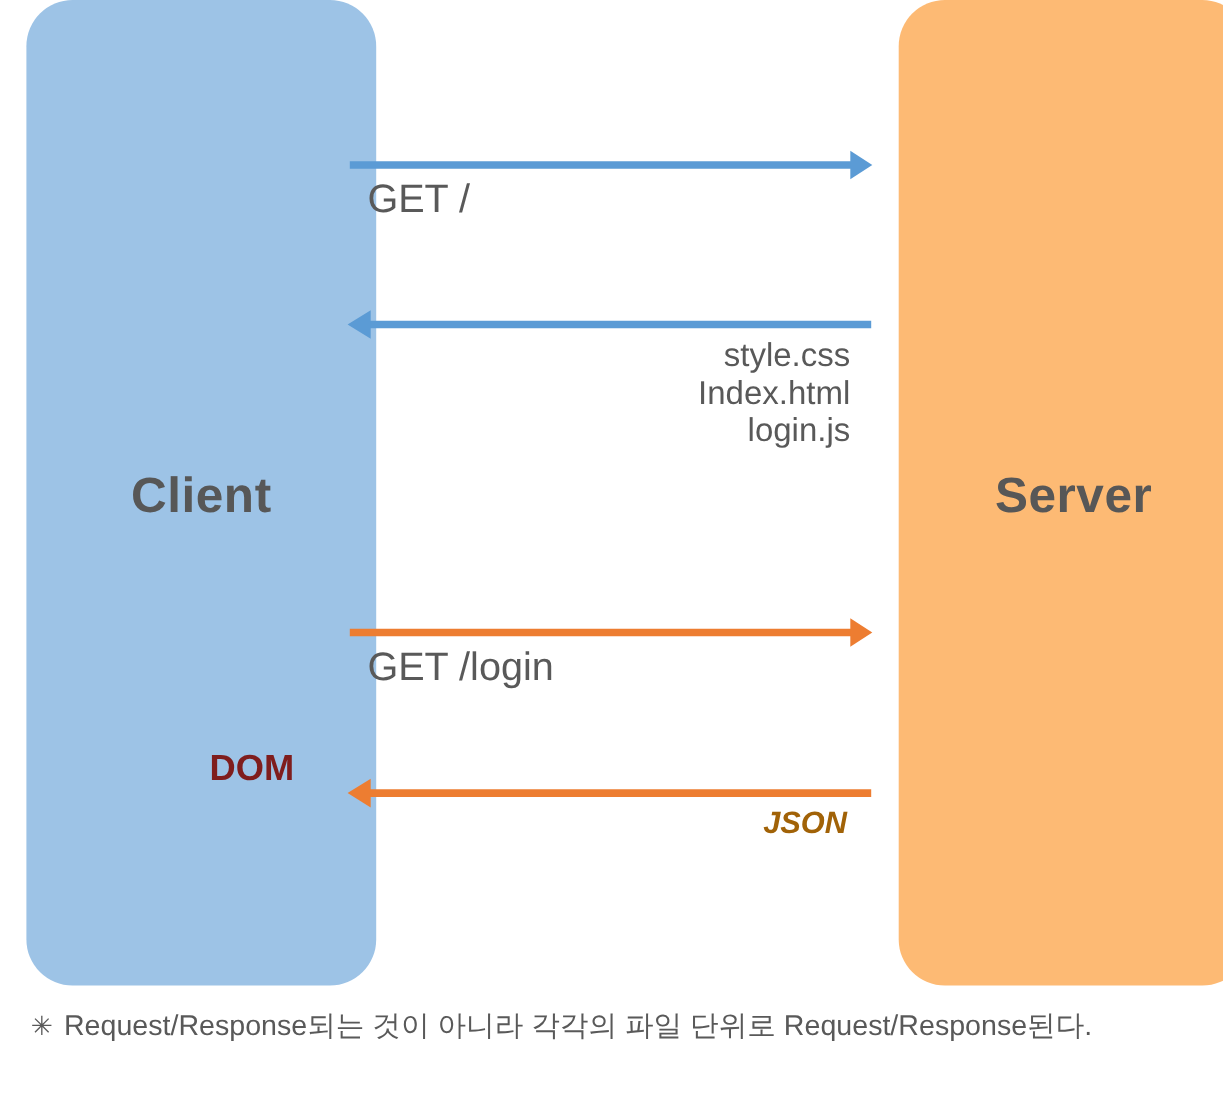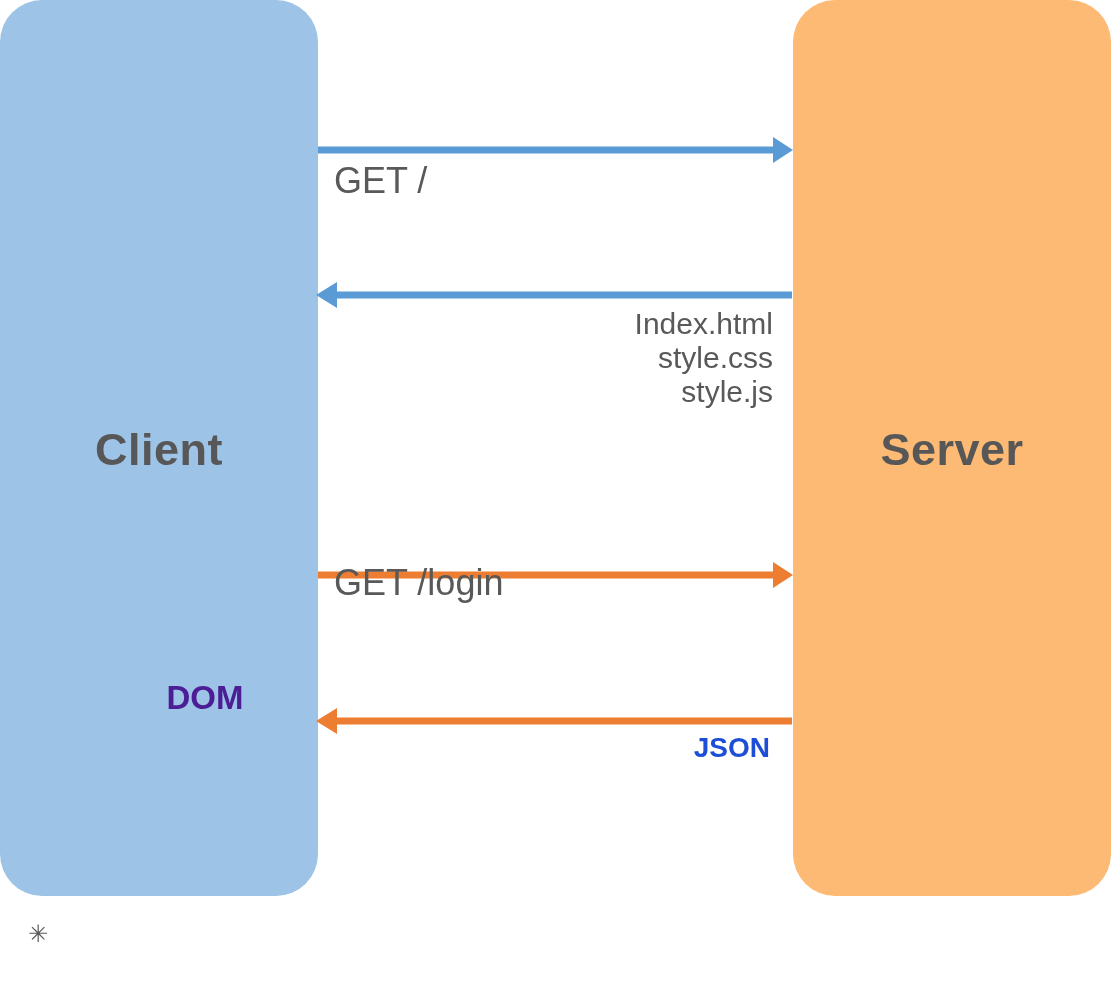--- a/index.html
+++ b/index.html
@@ -14,20 +14,21 @@
     height: 996px;
     background: #ffffff;
     overflow: hidden;
   }
   .box {
     position: absolute;
     top: 0;
     width: 318px;
     height: 896px;
     border-radius: 42px;
+    margin-left: 24px;
   }
   .box.client { left: 0;   background: #9DC3E6; }
   .box.server { left: 793px; background: #fdba74; }
   .box-title {
     position: absolute;
     top: 424px;
     left: 0;
     width: 100%;
     text-align: center;
     font-size: 45px;
@@ -37,40 +38,40 @@
   }
   .dom-annotation {
     position: absolute;
     left: 95px;
     top: 680px;
     width: 220px;
     text-align: center;
     font-size: 33px;
     font-weight: bold;
     line-height: 36px;
-    color: #4c1d95;
+    color: #7f1d1d;
   }
   svg.arrows {
     position: absolute;
     left: 0;
     top: 0;
     width: 1112px;
     height: 996px;
   }
   .msg-label {
     position: absolute;
     color: #595959;
     font-size: 36px;
     line-height: 34px;
     white-space: nowrap;
   }
   .label-get-root  { left: 334px; top: 164px; }
   .label-files     { right: 339px; top: 307px; text-align: right; font-size: 30px; }
-  .label-get-login { left: 334px; top: 566px; }
-  .label-json      { right: 342px; top: 731px; font-size: 28px; font-weight: bold; color: #1d4ed8; }
+  .label-get-login { left: 334px; top: 589px; }
+  .label-json      { right: 342px; top: 731px; font-size: 28px; font-weight: bold; color: #a16207; font-style: italic; }
   .footnote {
     position: absolute;
     left: 28px;
     top: 916px;
     width: 1070px;
     display: flex;
     align-items: flex-start;
     gap: 10px;
     color: #595959;
     font-size: 26px;
@@ -116,28 +117,29 @@
 
     <g>
       <line x1="792" y1="721" x2="334" y2="721" stroke-width="7" stroke="#ED7D31"></line>
       <polygon points="337,708 316,721 337,734" fill="#ED7D31"></polygon>
     </g>
   </svg>
 
   <div class="msg-label label-get-root">GET /</div>
 
   <div class="msg-label label-files">
+    <div>style.css</div>
     <div>Index.html</div>
-    <div>style.css</div>
-    <div>style.js</div>
+    <div>login.js</div>
   </div>
 
   <div class="msg-label label-get-login">GET /login</div>
 
   <div class="msg-label label-json">JSON</div>
 
   <div class="footnote">
     <span class="bullet">✳</span>
     <div>
+      <div>Request/Response되는 것이 아니라 각각의 파일 단위로 Request/Response된다.</div>
     </div>
   </div>
 
 </div>
 
 </body></html>

